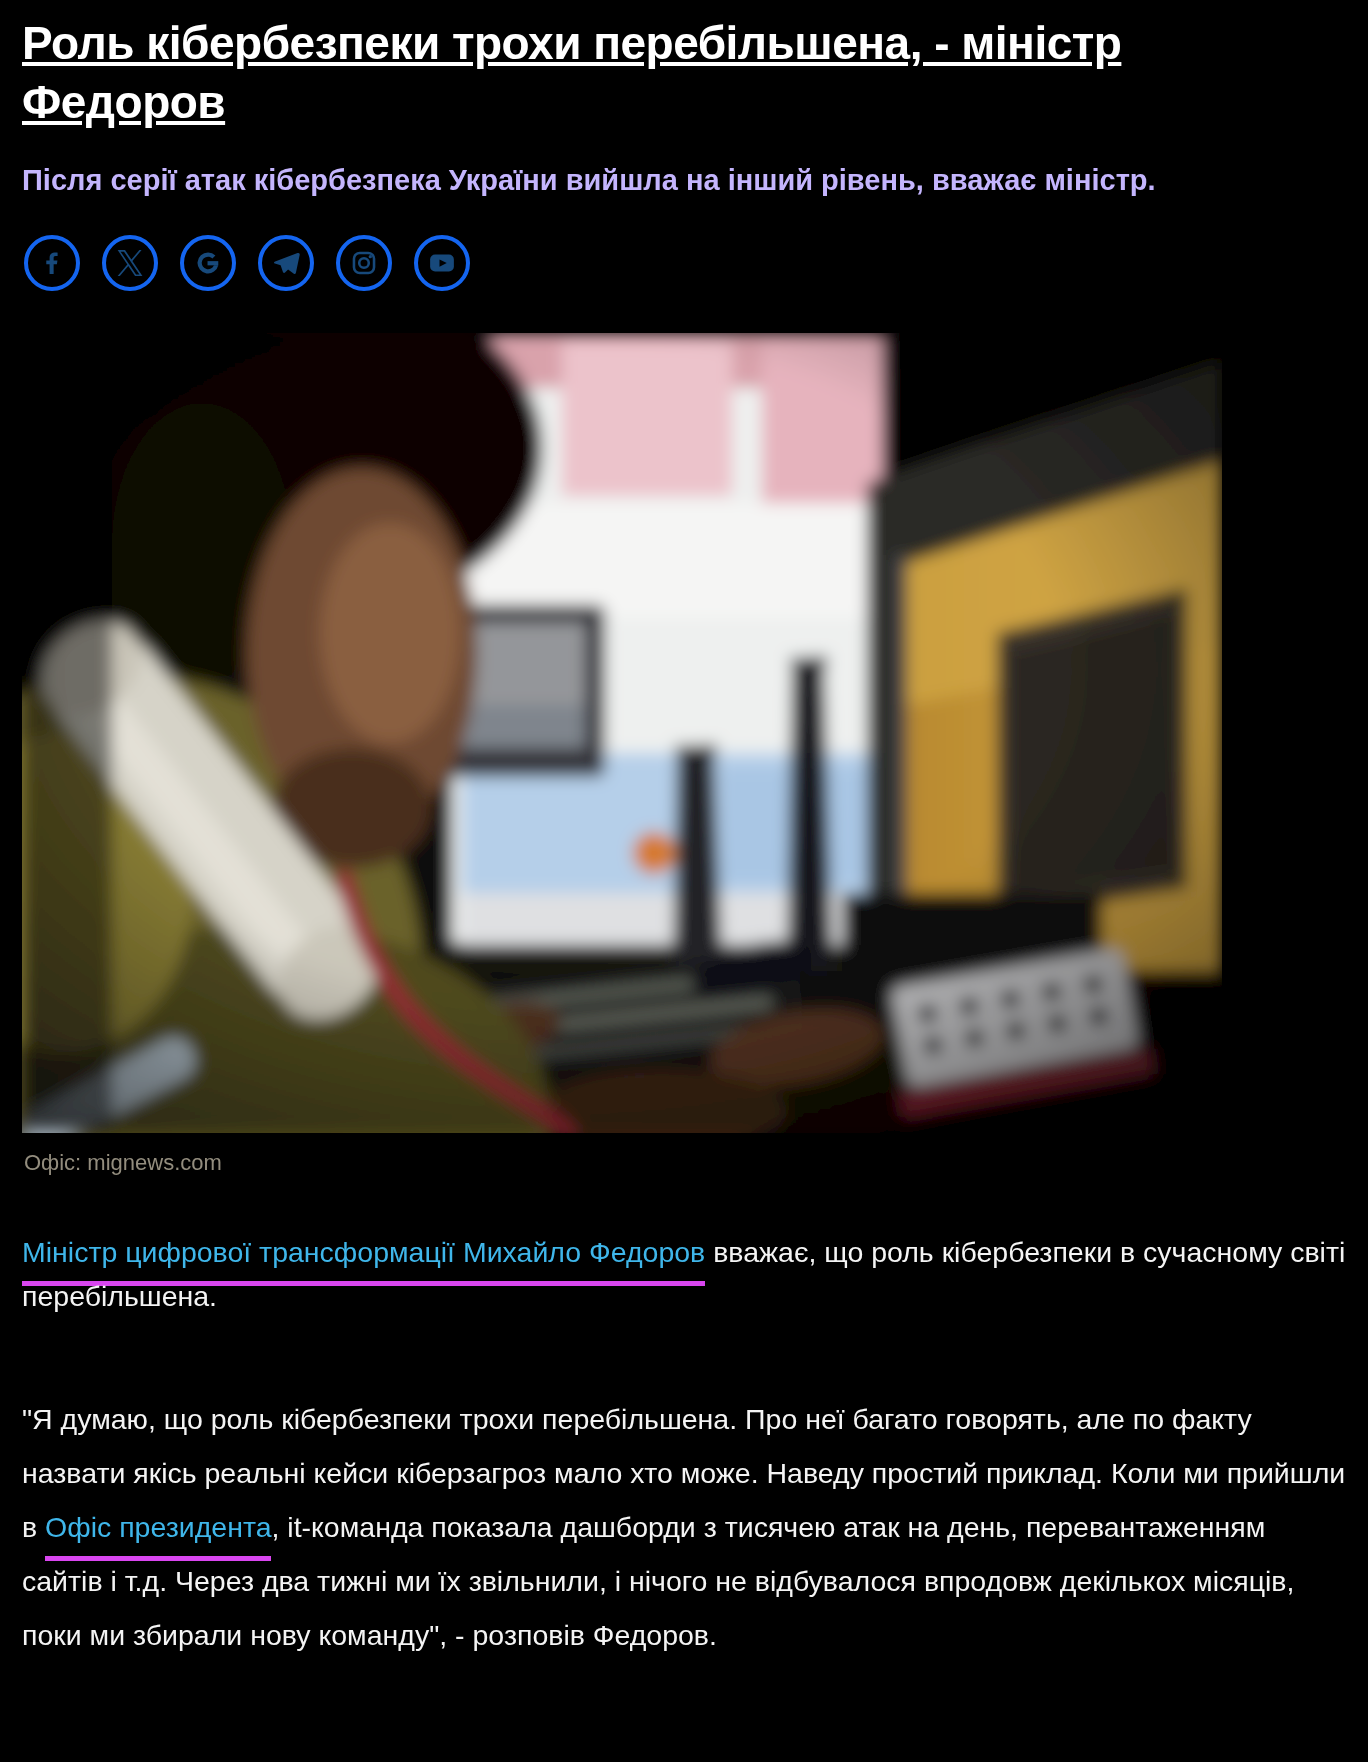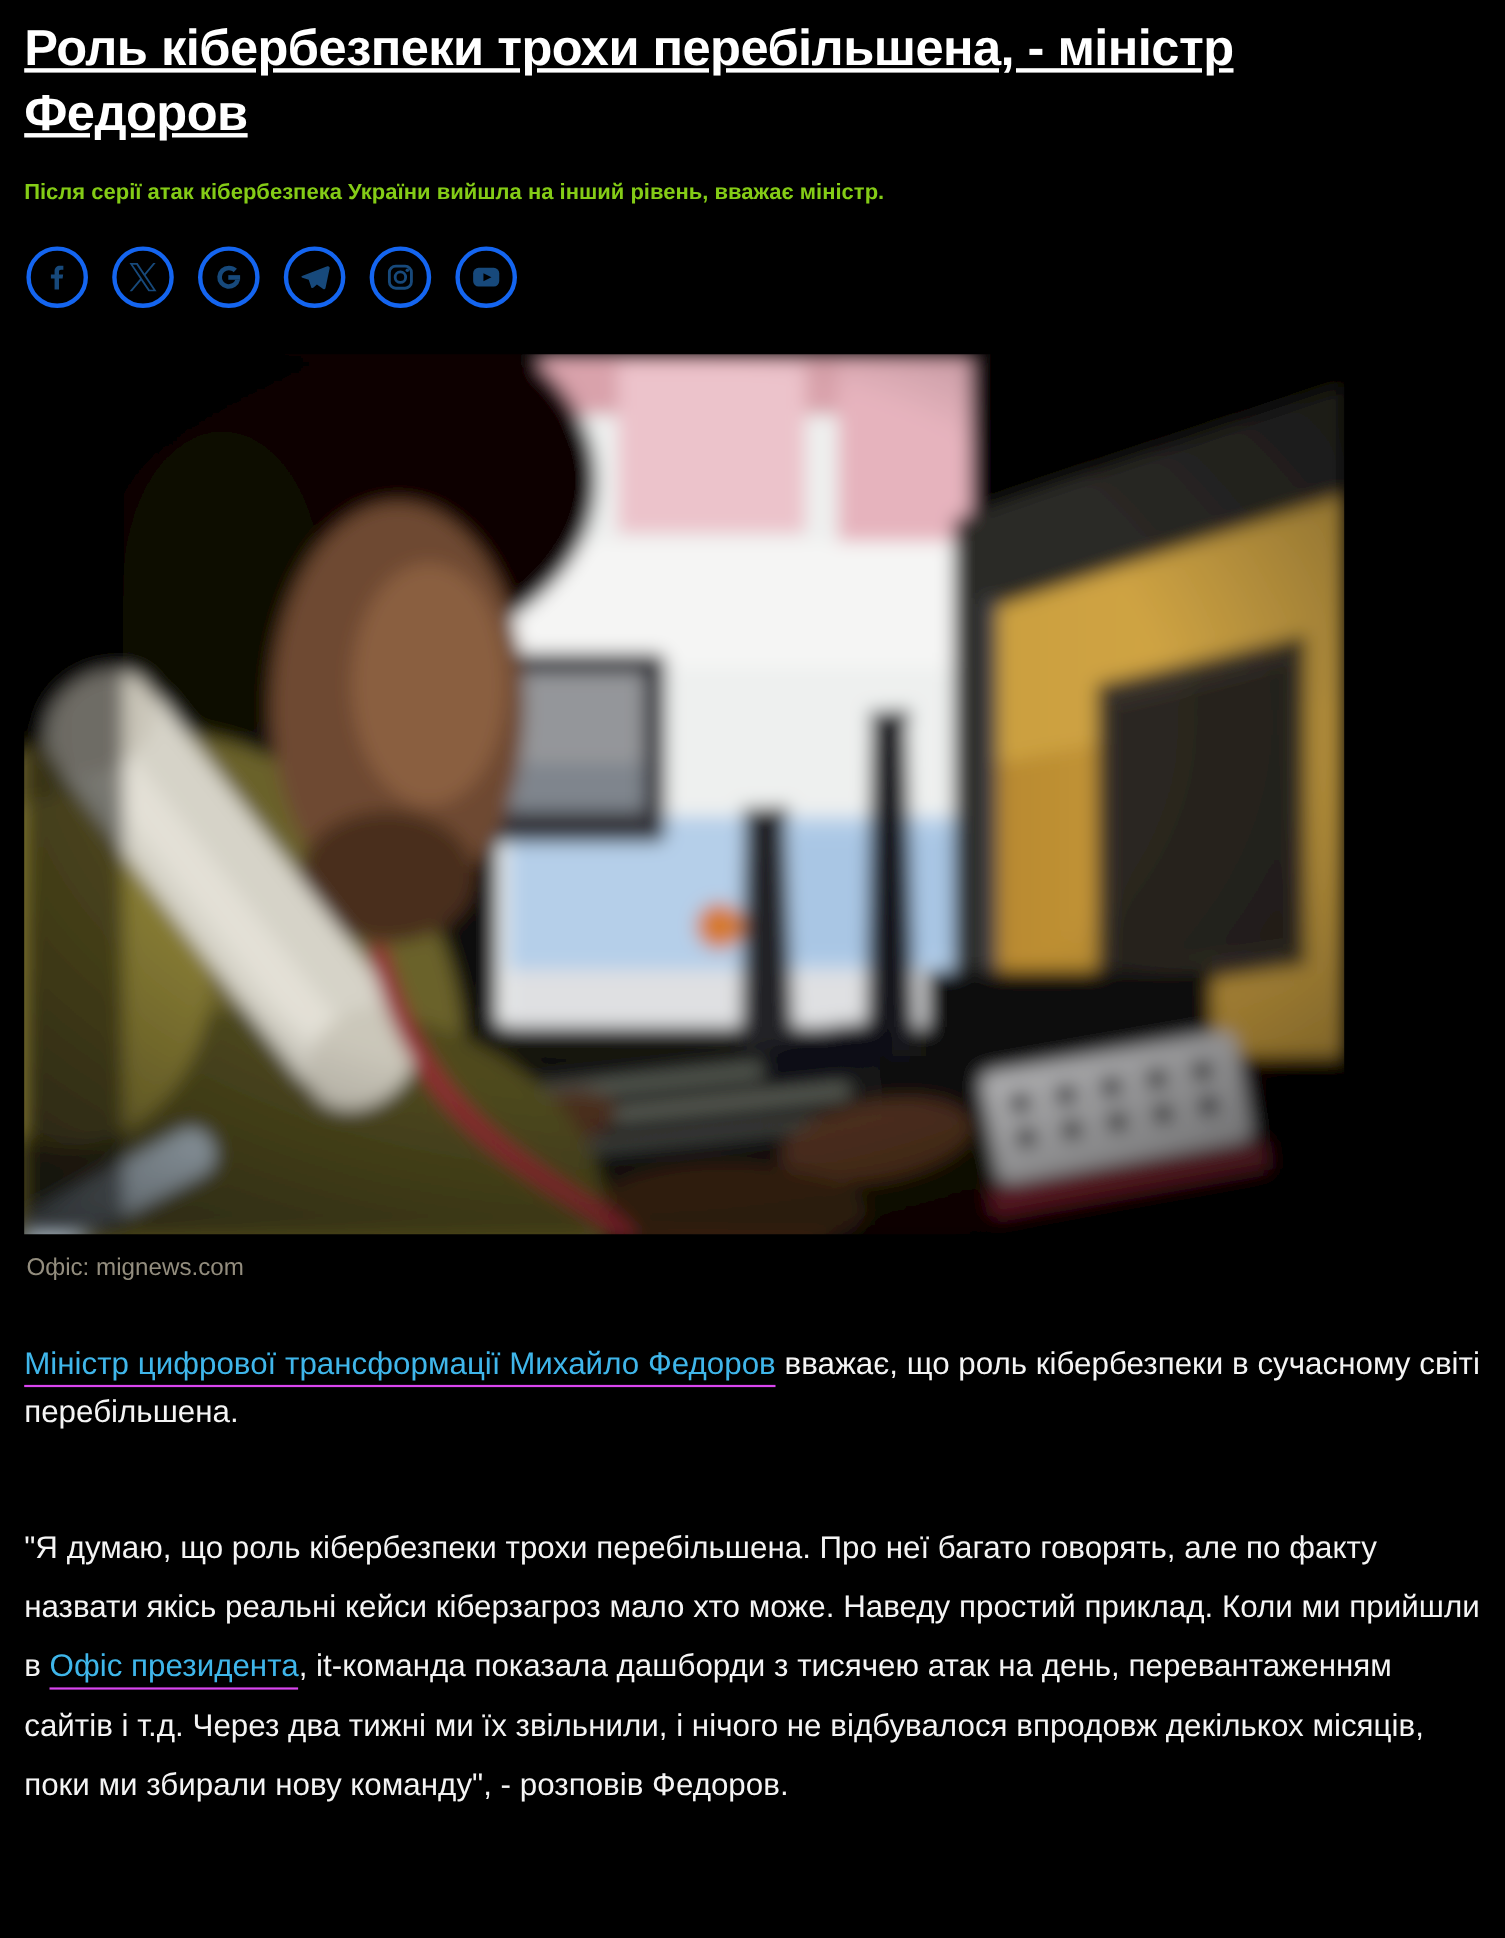--- a/index.html
+++ b/index.html
@@ -10,21 +10,21 @@
   }
   .page{padding:14px 20px 60px 22px;box-sizing:border-box;}
 
   h1.title{
     margin:0;max-width:1120px;
     font-size:46px;line-height:1.28;font-weight:bold;
     letter-spacing:-0.5px;color:#ffffff;text-decoration:underline;
   }
   p.lead{
     margin:30px 0 0 0;max-width:1300px;
-    font-size:20px;line-height:1.3;font-weight:bold;color:#84cc16;
+    font-size:29px;line-height:1.3;font-weight:bold;color:#c4b5fd;
   }
 
   .share-row{display:flex;gap:22px;margin:36px 0 0 2px;}
   .share-btn{
     width:56px;height:56px;border-radius:50%;
     border:4px solid #1465f0;background:transparent;
     display:flex;align-items:center;justify-content:center;
     box-sizing:border-box;cursor:pointer;
   }
   .share-btn svg{display:block;}
@@ -41,22 +41,22 @@
   .article-body p{
     margin:52px 0 0 0;
     font-size:28.5px;line-height:44px;color:#f4f4f4;
   }
   .article-body p.quote{
     margin-top:74px;
     line-height:54px;
   }
   .article-body a{
     color:#3fb6ea;text-decoration:none;
-    border-bottom:2px solid #d946ef;
-    padding-bottom:3px;
+    border-bottom:5px solid #d946ef;
+    padding-bottom:13px;
   }
 </style>
 </head>
 <body>
 
 <div class="page">
 
   <h1 class="title">Роль кібербезпеки трохи перебільшена, - міністр Федоров</h1>
 
   <p class="lead">Після серії атак кібербезпека України вийшла на інший рівень, вважає міністр.</p>

